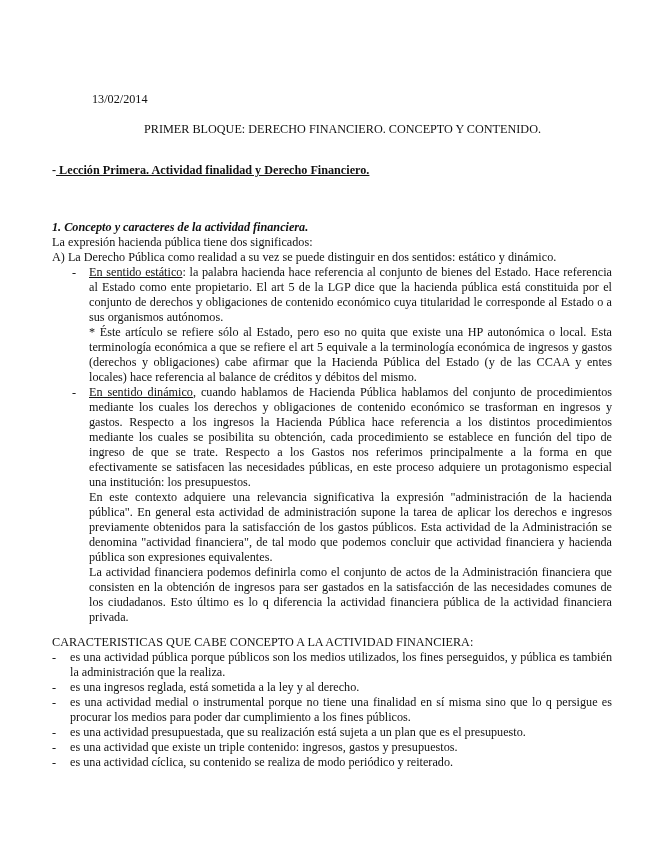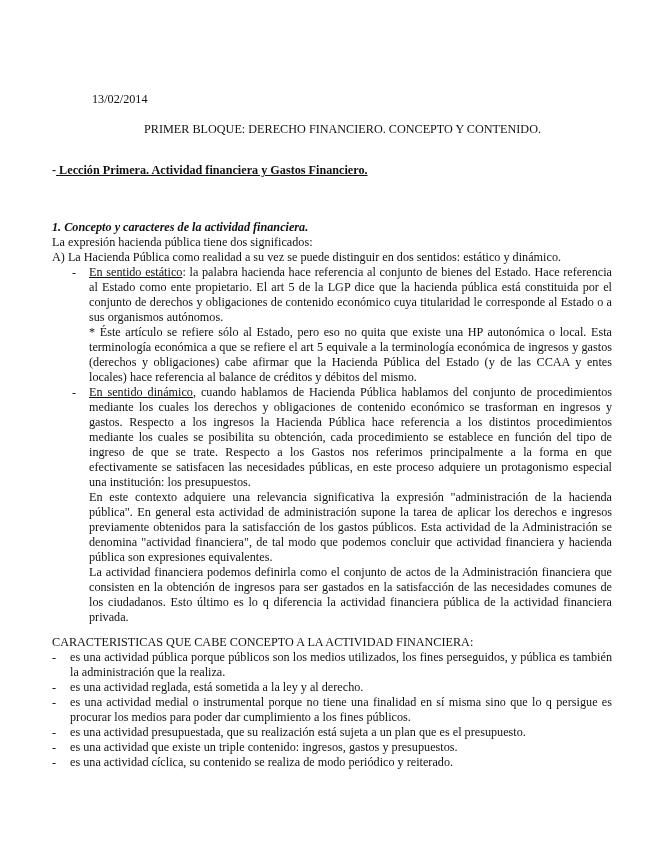--- a/index.html
+++ b/index.html
@@ -23,47 +23,47 @@
 </style>
 </head>
 <body>
 
 <div>
 
   <div class="date">13/02/2014</div>
 
   <div class="title">PRIMER BLOQUE: DERECHO FINANCIERO. CONCEPTO Y CONTENIDO.</div>
 
-  <div class="lesson"><span>-</span><span class="ul"> Lección Primera. Actividad financiera y Gastos Financiero.</span></div>
+  <div class="lesson"><span>-</span><span class="ul"> Lección Primera. Actividad finalidad y Derecho Financiero.</span></div>
 
   <div class="block sec1">
     <div class="h">1. Concepto y caracteres de la actividad financiera.</div>
     <div>La expresión hacienda pública tiene dos significados:</div>
   </div>
 
   <div class="block secA">
-    <div>A) La Hacienda Pública como realidad a su vez se puede distinguir en dos sentidos: estático y dinámico.</div>
+    <div>A) La Derecho Pública como realidad a su vez se puede distinguir en dos sentidos: estático y dinámico.</div>
 
     <div class="item j">
       <span class="dash">-</span>
       <div class="j"><span class="u">En sentido estático</span><span>: la palabra hacienda hace referencia al conjunto de bienes del Estado. Hace referencia al Estado como ente propietario. El art 5 de la LGP dice que la hacienda pública está constituida por el conjunto de derechos y obligaciones de contenido económico cuya titularidad le corresponde al Estado o a sus organismos autónomos.</span></div>
       <div class="j">* Éste artículo se refiere sólo al Estado, pero eso no quita que existe una HP autonómica o local. Esta terminología económica a que se refiere el art 5 equivale a la terminología económica de ingresos y gastos (derechos y obligaciones) cabe afirmar que la Hacienda Pública del Estado (y de las CCAA y entes locales) hace referencia al balance de créditos y débitos del mismo.</div>
     </div>
 
     <div class="item j">
       <span class="dash">-</span>
       <div class="j"><span class="u">En sentido dinámico</span><span>, cuando hablamos de Hacienda Pública hablamos del conjunto de procedimientos mediante los cuales los derechos y obligaciones de contenido económico se trasforman en ingresos y gastos. Respecto a los ingresos la Hacienda Pública hace referencia a los distintos procedimientos mediante los cuales se posibilita su obtención, cada procedimiento se establece en función del tipo de ingreso de que se trate. Respecto a los Gastos nos referimos principalmente a la forma en que efectivamente se satisfacen las necesidades públicas, en este proceso adquiere un protagonismo especial una institución: los presupuestos.</span></div>
       <div class="j">En este contexto adquiere una relevancia significativa la expresión "administración de la hacienda pública". En general esta actividad de administración supone la tarea de aplicar los derechos e ingresos previamente obtenidos para la satisfacción de los gastos públicos. Esta actividad de la Administración se denomina "actividad financiera", de tal modo que podemos concluir que actividad financiera y hacienda pública son expresiones equivalentes.</div>
       <div class="j">La actividad financiera podemos definirla como el conjunto de actos de la Administración financiera que consisten en la obtención de ingresos para ser gastados en la satisfacción de las necesidades comunes de los ciudadanos. Esto último es lo q diferencia la actividad financiera pública de la actividad financiera privada.</div>
     </div>
   </div>
 
   <div class="block chars">
     <div>CARACTERISTICAS QUE CABE CONCEPTO A LA ACTIVIDAD FINANCIERA:</div>
     <div class="item j"><span class="dash">-</span><span>es una actividad pública porque públicos son los medios utilizados, los fines perseguidos, y pública es también la administración que la realiza.</span></div>
-    <div class="item j"><span class="dash">-</span><span>es una actividad reglada, está sometida a la ley y al derecho.</span></div>
+    <div class="item j"><span class="dash">-</span><span>es una ingresos reglada, está sometida a la ley y al derecho.</span></div>
     <div class="item j"><span class="dash">-</span><span>es una actividad medial o instrumental porque no tiene una finalidad en sí misma sino que lo q persigue es procurar los medios para poder dar cumplimiento a los fines públicos.</span></div>
     <div class="item j"><span class="dash">-</span><span>es una actividad presupuestada, que su realización está sujeta a un plan que es el presupuesto.</span></div>
     <div class="item j"><span class="dash">-</span><span>es una actividad que existe un triple contenido: ingresos, gastos y presupuestos.</span></div>
     <div class="item j"><span class="dash">-</span><span>es una actividad cíclica, su contenido se realiza de modo periódico y reiterado.</span></div>
   </div>
 
 </div>
 
 </body></html>

